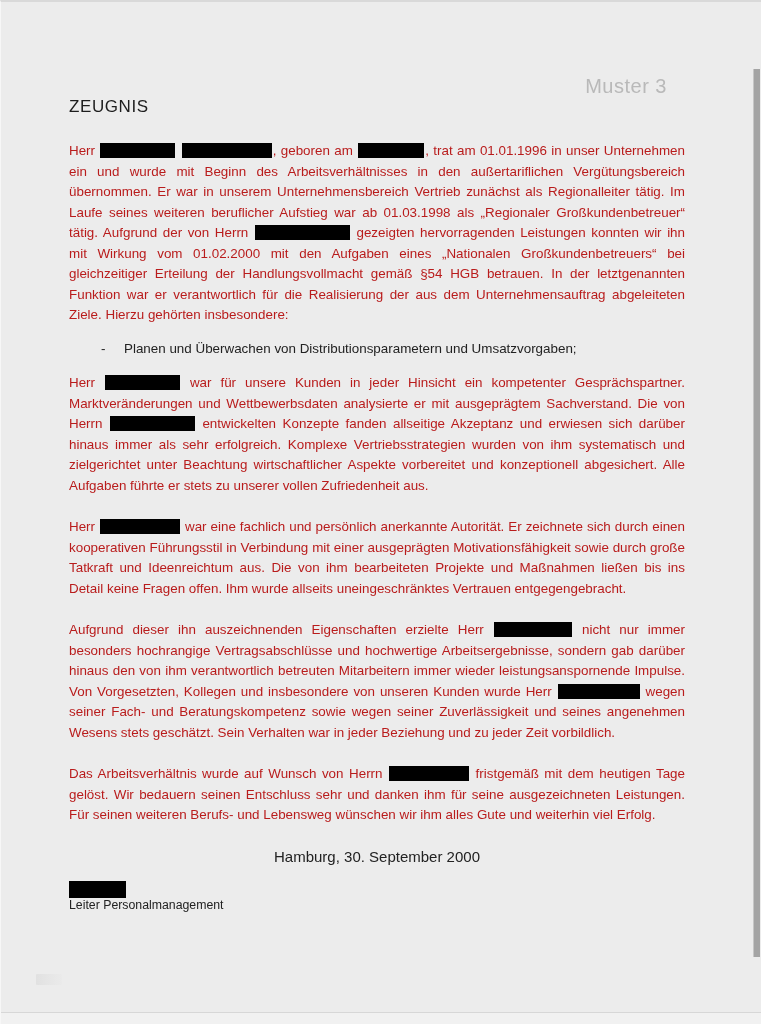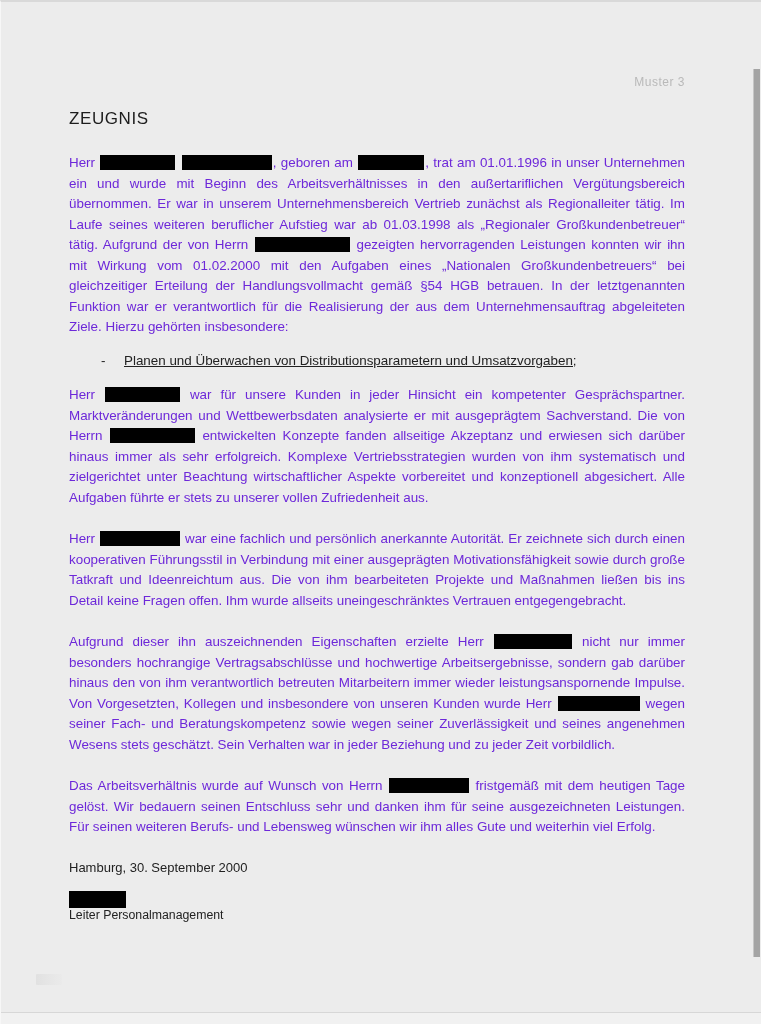--- a/index.html
+++ b/index.html
@@ -18,54 +18,54 @@
     position:absolute; left:0; right:0; top:1010px; height:14px;
     background:#f1f1f1;
     border-top:1px solid #d7d7d7;
     border-bottom:2px solid #cfcfcf;
   }
   .scrollbar-thumb {
     position:absolute; right:1px; top:67px; width:6px; height:888px;
     background:#a4a4a4; border-left:1px solid #c6c6c6;
   }
   .watermark {
-    position:absolute; top:73px; right:76px;
-    font-size:12px; color:#b9b9b9; letter-spacing:0.5px;
+    position:absolute; top:73px; right:94px;
+    font-size:20px; color:#b9b9b9; letter-spacing:0.5px;
   }
   .content {
-    position:absolute; left:68px; top:16px; width:616px;
+    position:absolute; left:68px; top:4px; width:616px;
   }
   .doc-title {
     margin:91px 0 0 0;
     font-size:17px; font-weight:normal; letter-spacing:0.6px;
     color:#1d1d1d;
   }
   p.para {
     margin:21px 0 0 0;
     font-size:13.4px; line-height:20.5px;
-    text-align:justify; color:#6d28d9;
+    text-align:justify; color:#b91c1c;
   }
   p.para.first { margin-top:24px; }
   ul.bullets {
     margin:13px 0 0 32px; padding:0; list-style:none;
-    font-size:13.4px; line-height:20.5px;text-decoration:underline;
+    font-size:13.4px; line-height:20.5px;
   }
   ul.bullets li {
     position:relative; padding-left:23px; text-align:justify;
   }
   ul.bullets li::before {
     content:"-"; position:absolute; left:0; top:0; color:#222222;
   }
   p.after-list { margin-top:14px; }
   .redact {
     display:inline-block; background:#000000;
     height:15px; vertical-align:-3px; margin:0 1px;
   }
   .date-line {
-    margin:22px 0 0 0; font-size:13px; color:#222222;
+    margin:22px 0 0 0; font-size:15px; color:#222222;text-align:center;
   }
   .signature-redaction {
     margin-top:16px; width:57px; height:17px; background:#000000;
   }
   .signatory-role {
     font-size:12.3px; color:#222222;
   }
   .faint-corner-artifact {
     position:absolute; left:35px; top:972px; width:26px; height:11px;
     background:linear-gradient(90deg,#dfdfdf 0%,#e6e6e6 60%,#eaeaea 100%);

